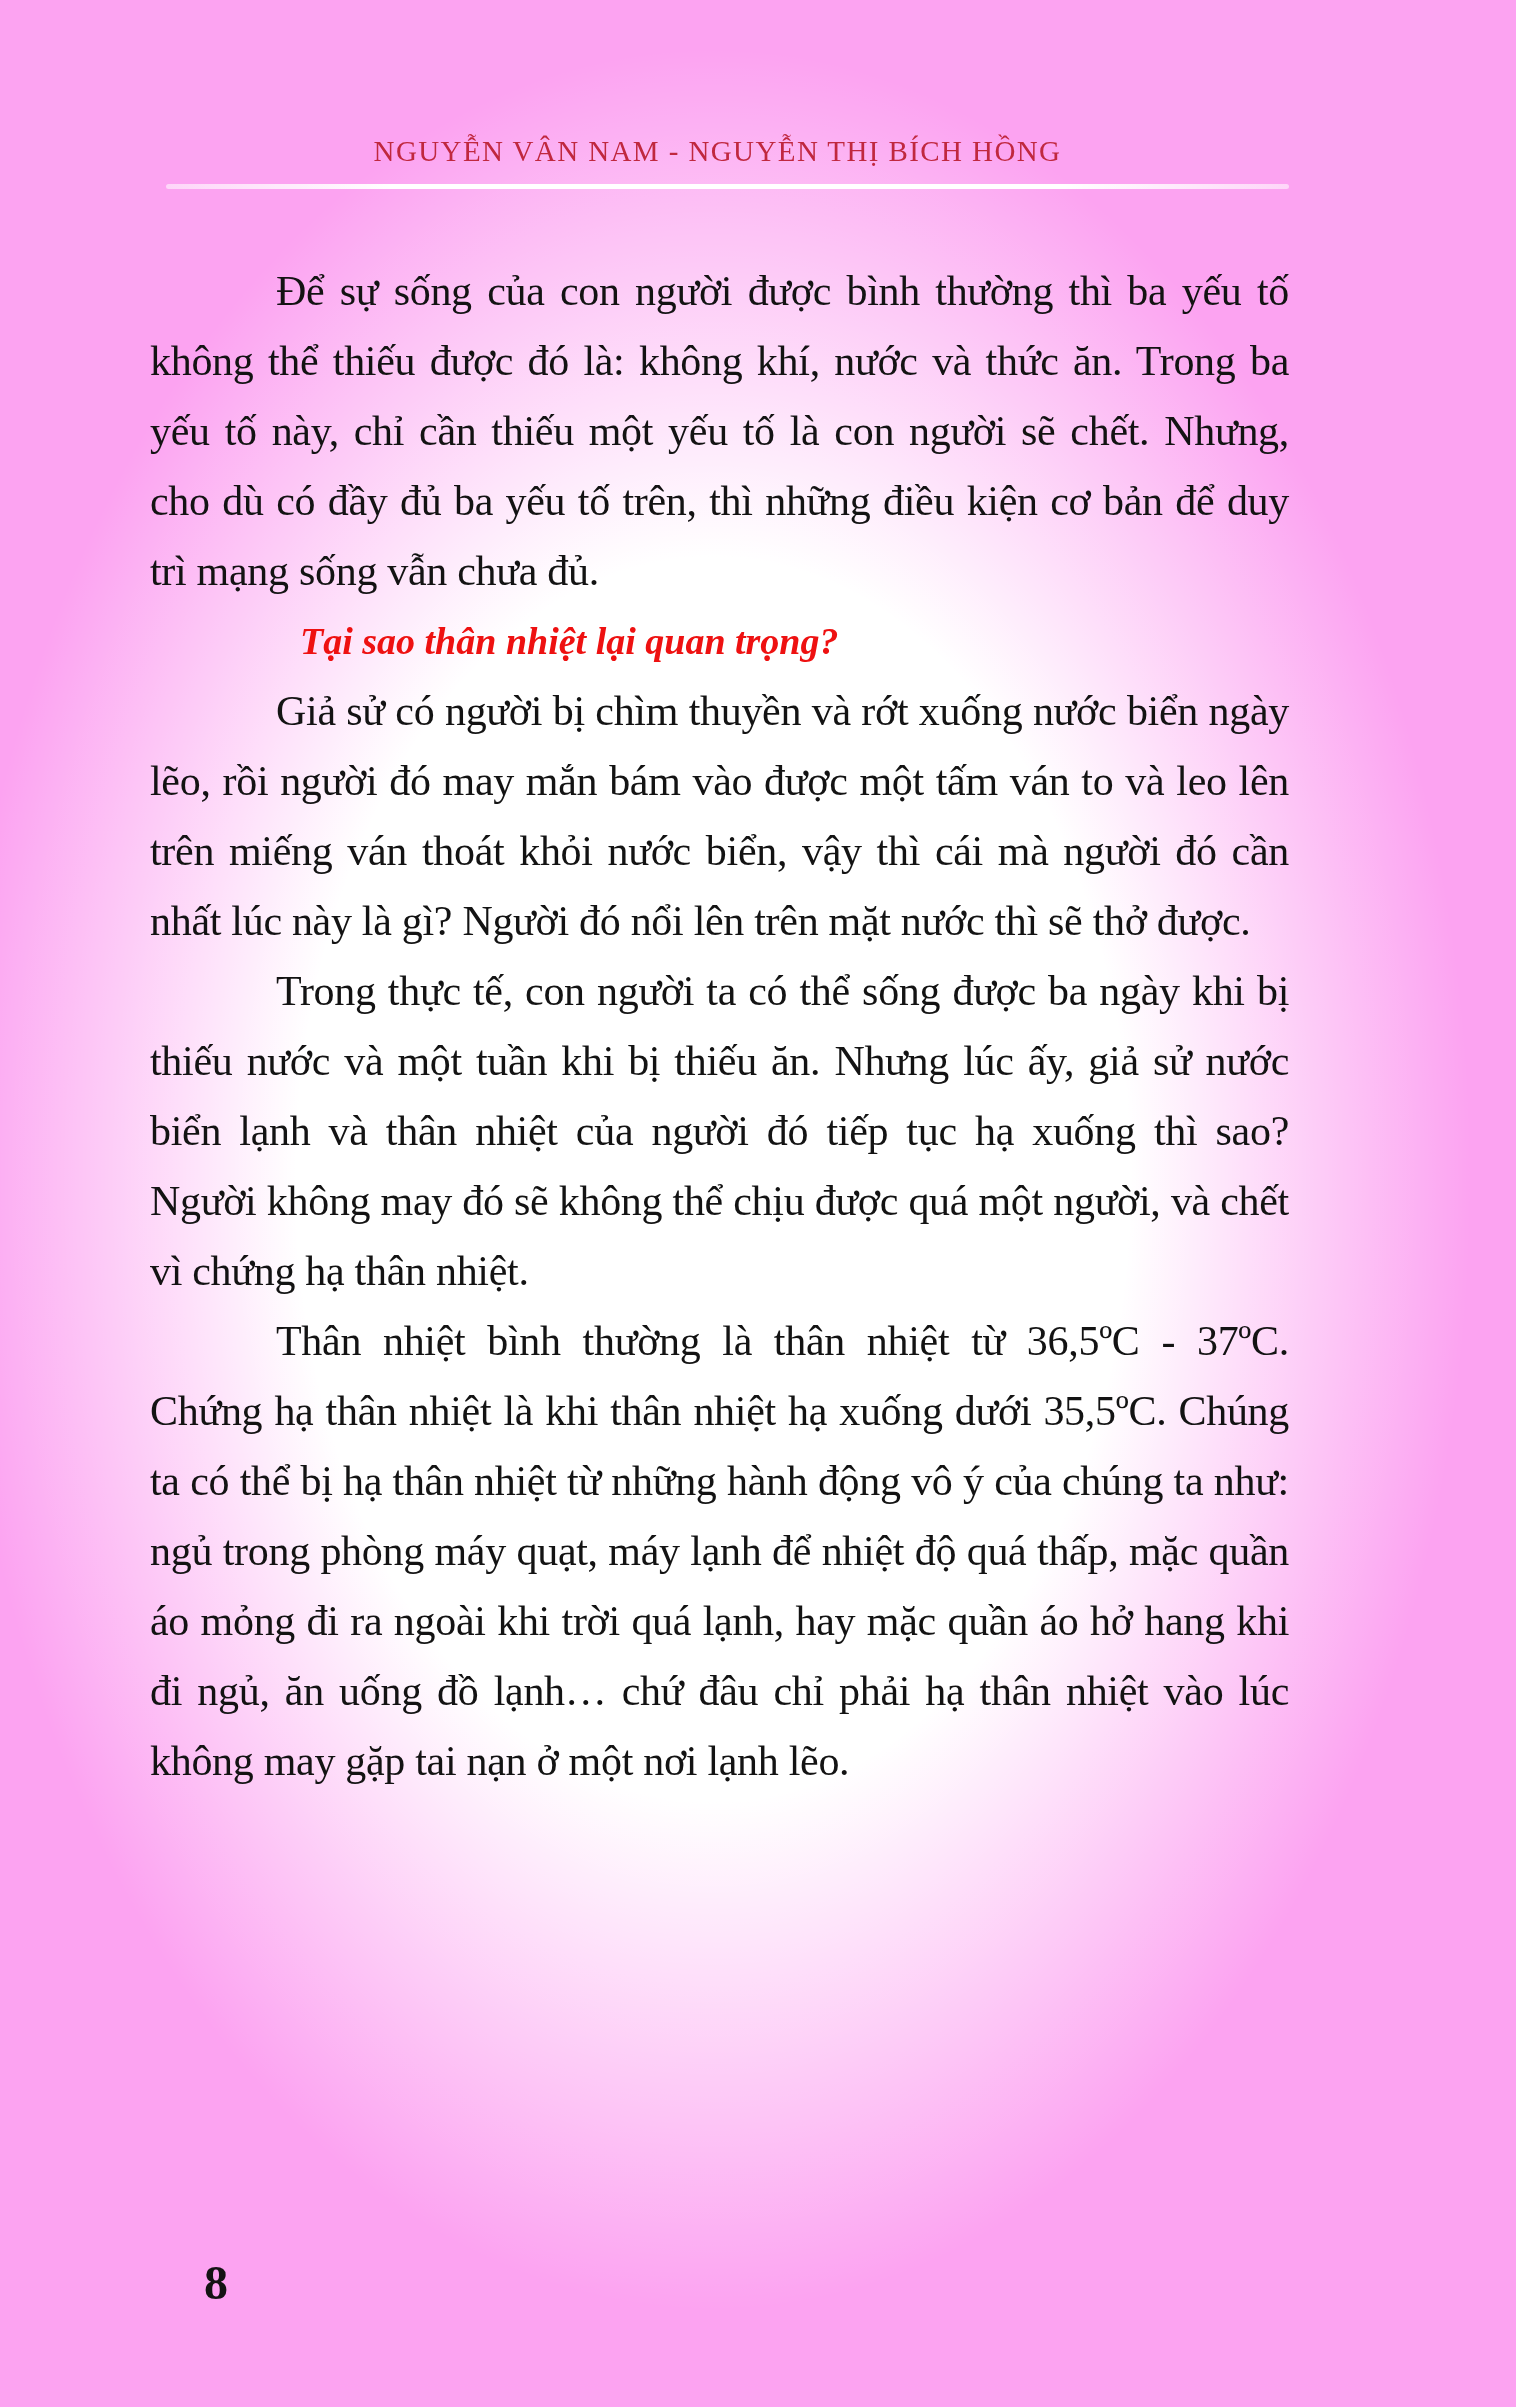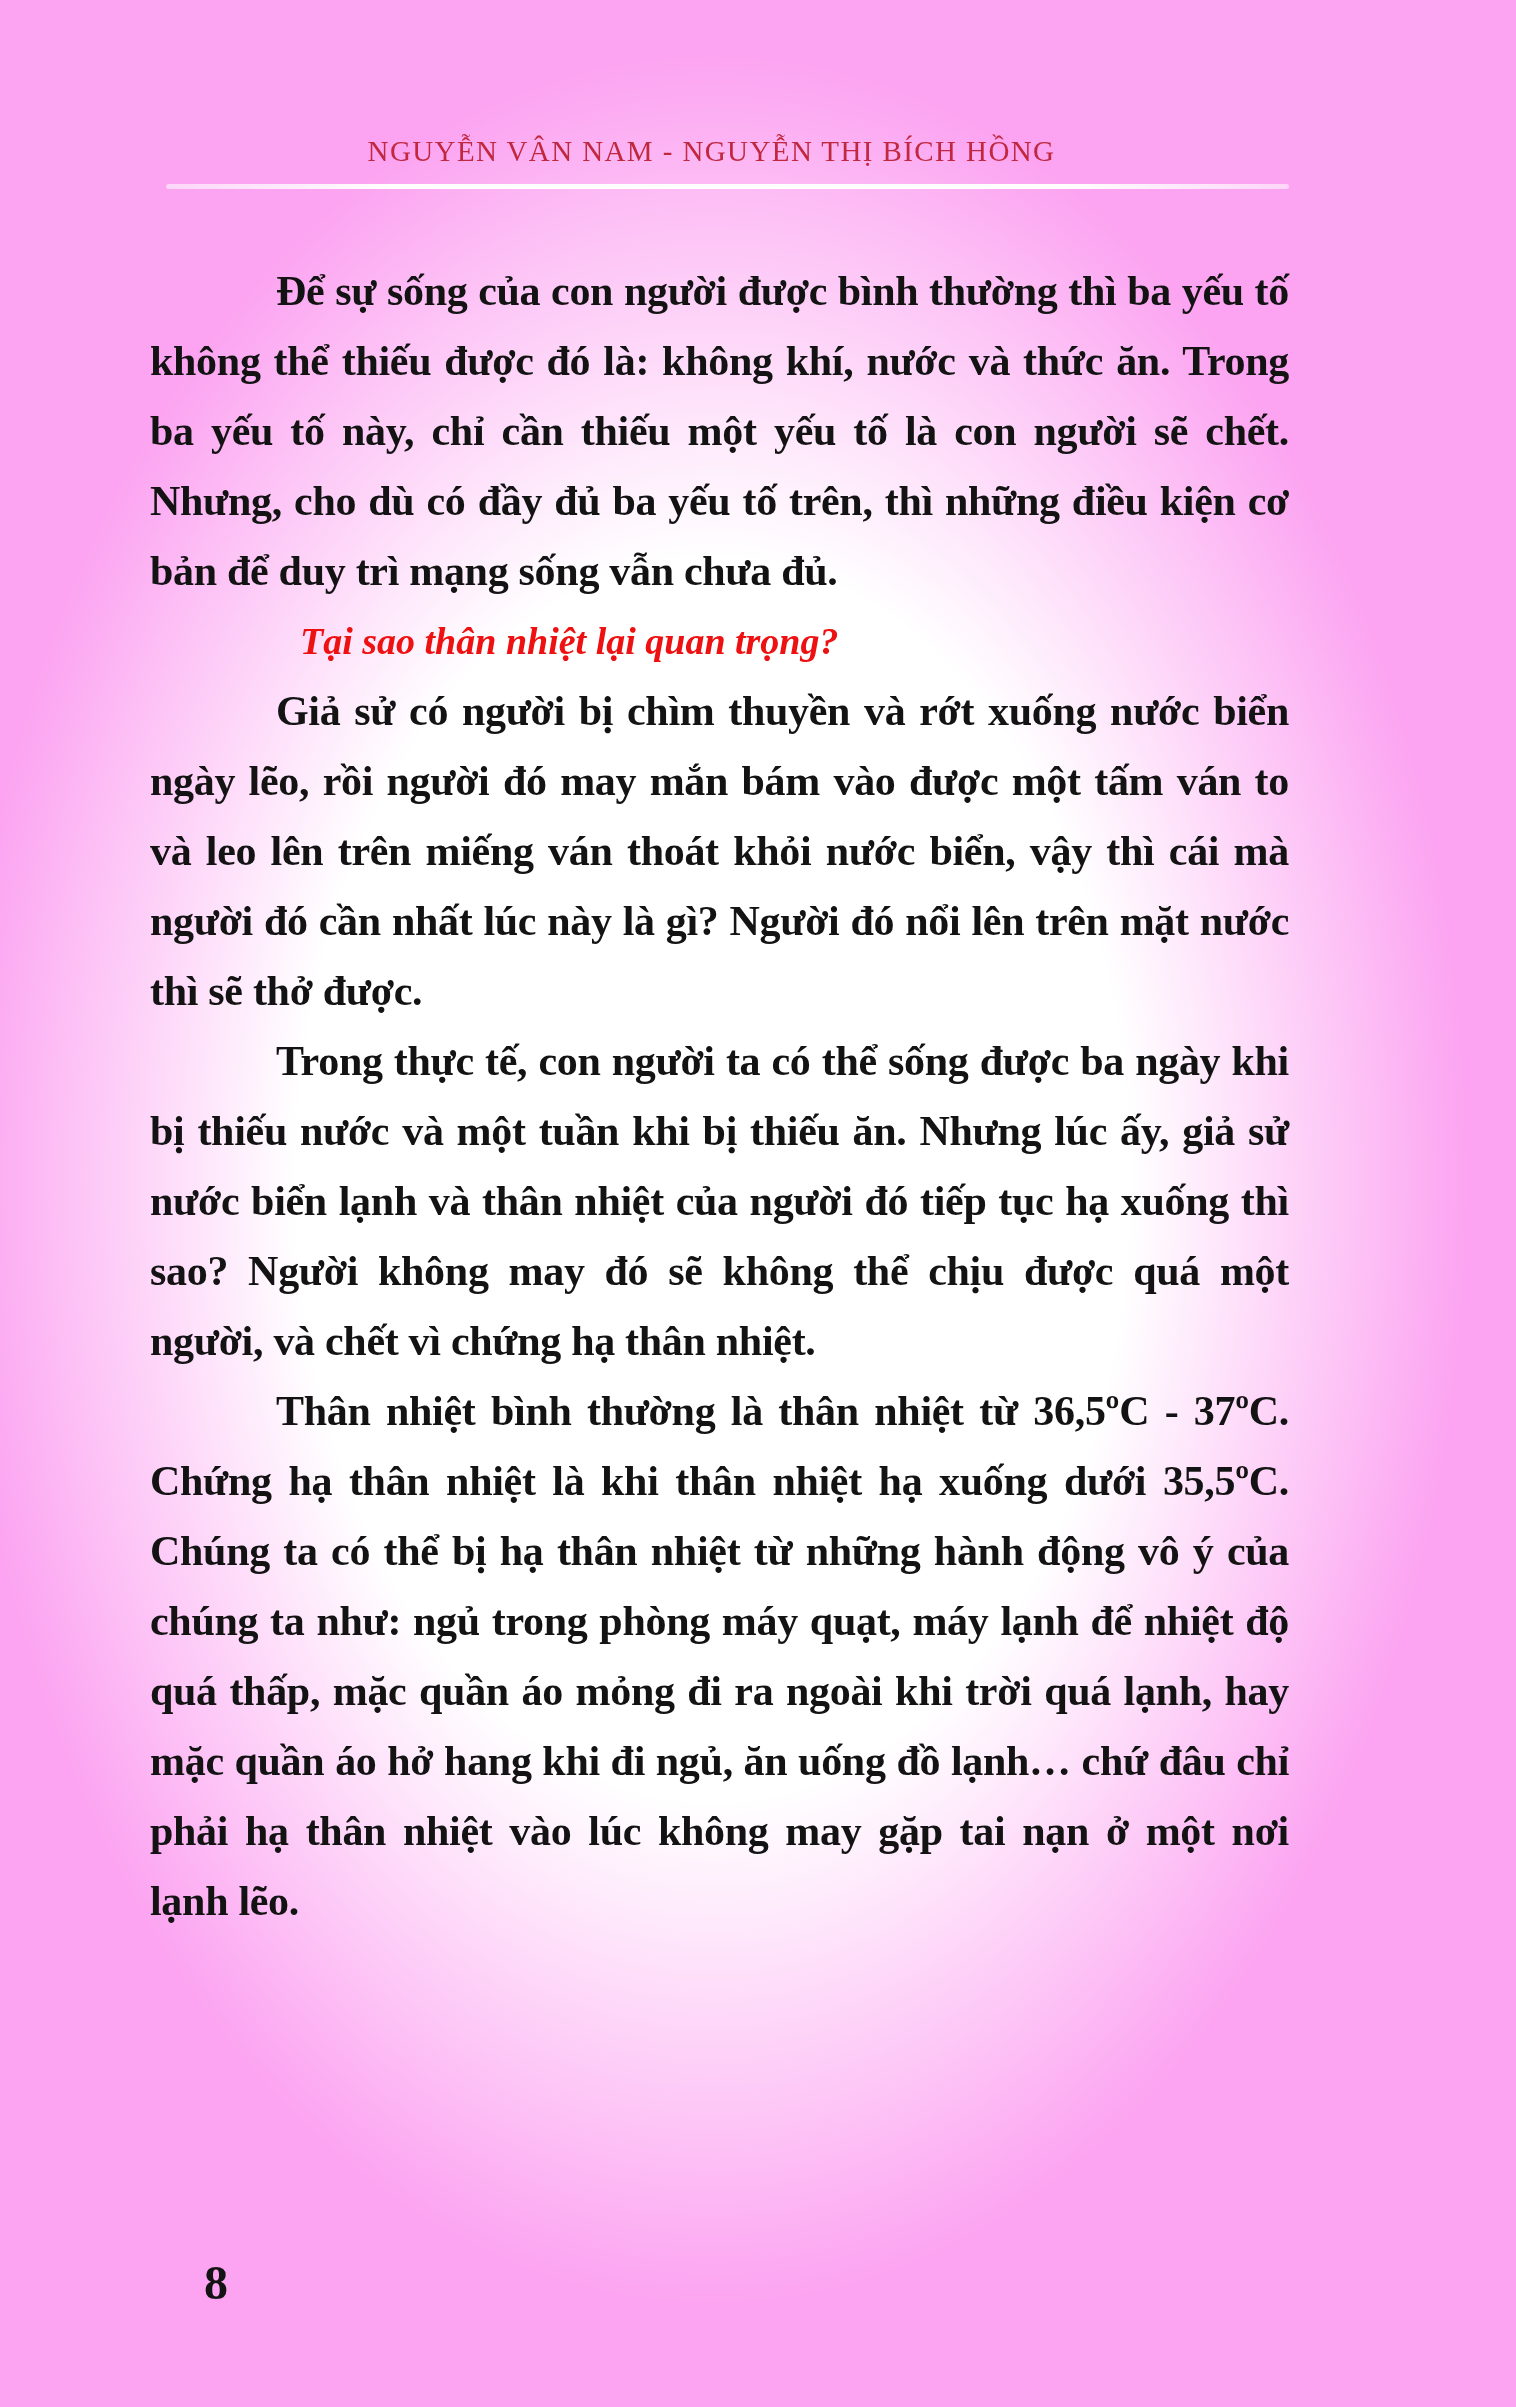--- a/index.html
+++ b/index.html
@@ -17,21 +17,21 @@
   }
   .page{
     position:relative;
     width:1517px;height:2407px;
     background:
       radial-gradient(ellipse 50% 47% at 47% 49%, #ffffff 55%, rgba(255,255,255,0) 100%),
       var(--pink);
   }
   .authors{
     position:absolute;
-    top:135px;left:142px;width:1139px;
+    top:135px;left:148px;width:1139px;
     text-align:center;
     color:var(--header-red);
     font-size:29px;
     letter-spacing:1.4px;
     white-space:nowrap;
   }
   .rule{
     position:absolute;
     top:184px;left:166px;width:1123px;height:4.8px;
     background:linear-gradient(to right, rgba(255,255,255,.55), var(--rule) 20%, var(--rule) 80%, rgba(255,255,255,.55));
@@ -42,21 +42,20 @@
     top:256px;left:150px;width:1139px;
     color:var(--ink);
     font-size:42px;
     line-height:70px;
     text-align:justify;
     letter-spacing:-0.3px;
   }
   .content p{
     margin:0;
     text-indent:126px;
-    font-weight:bold;
   }
   .section-heading{
     margin:0;
     font-size:38px;
     line-height:70px;
     font-weight:bold;
     font-style:italic;
     color:var(--heading-red);
     text-indent:150px;
     text-align:left;

